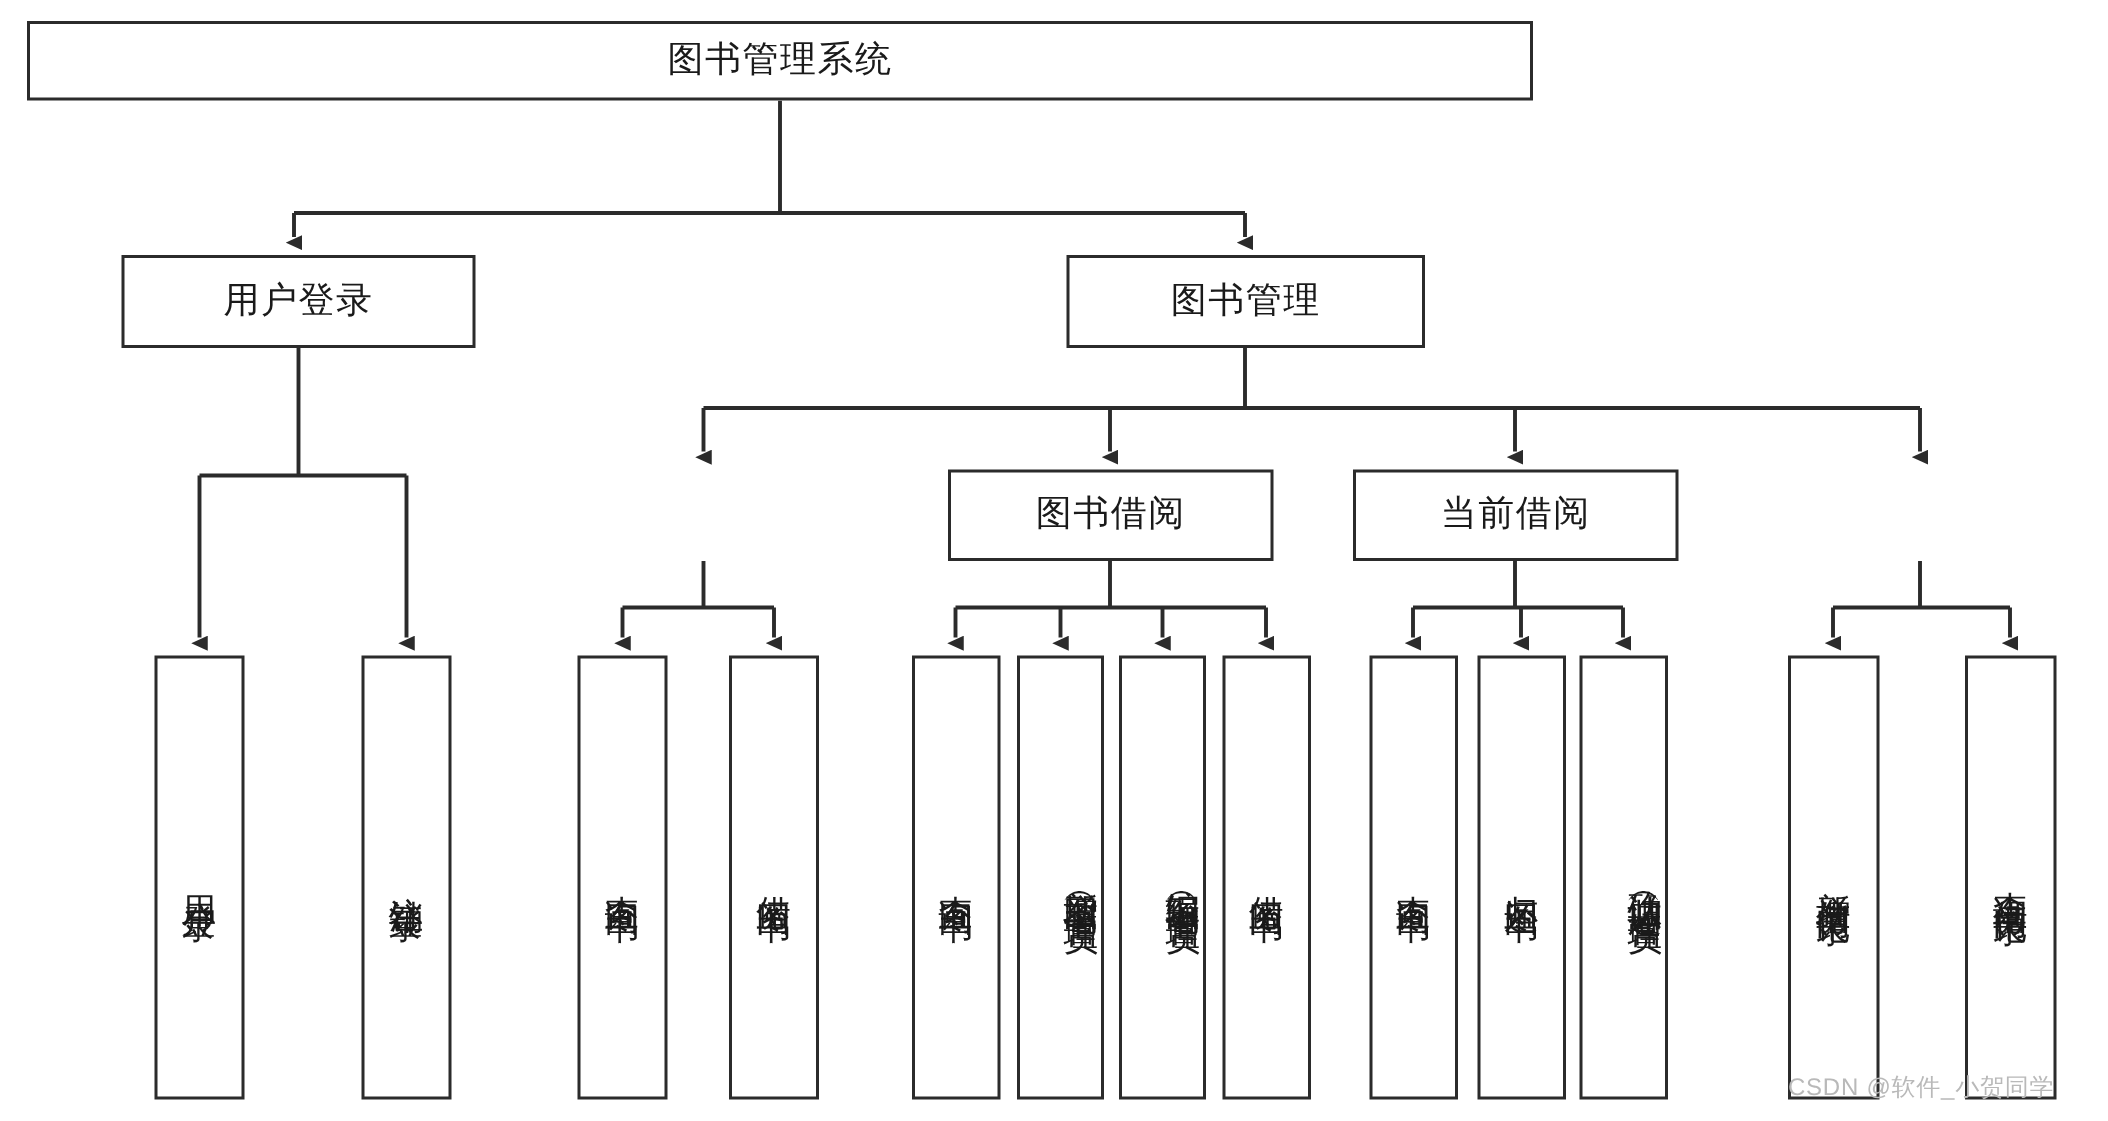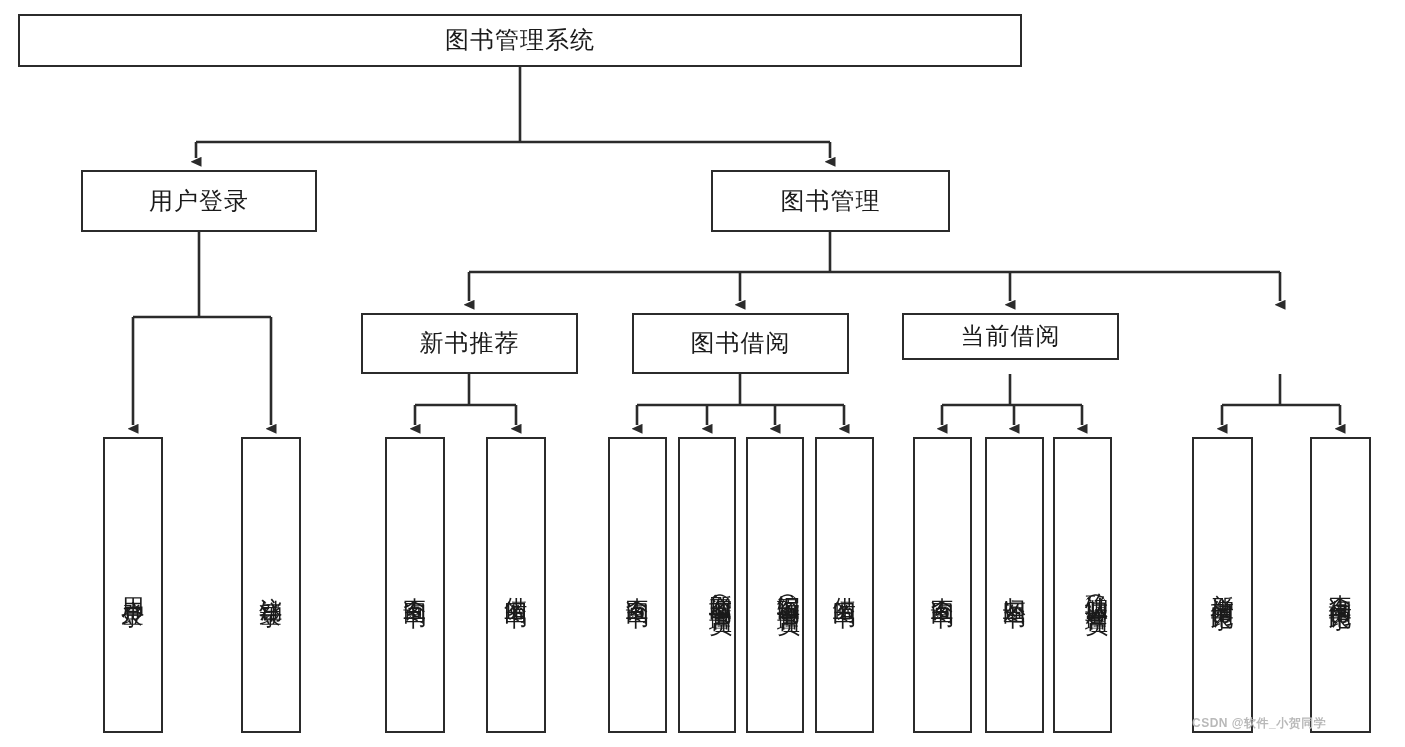--- a/index.html
+++ b/index.html
@@ -50,24 +50,23 @@
     justify-content: center;
     padding-top: 6px;
   }
   .node-v.center-v {
     align-items: center;
     padding-top: 0;
   }
   .watermark {
     position: absolute;
     color: #b9b9b9;
-    font-size: 12px;
+    font-size: 16px;
     white-space: nowrap;
     letter-spacing: 0.5px;
-    font-weight: bold;
   }
 </style>
 </head>
 <body>
 
 <div id="canvas">
 
   <svg id="diagram-svg" viewBox="0 0 1405 747" xmlns="http://www.w3.org/2000/svg">
     <defs>
       <marker id="arrow" markerWidth="10" markerHeight="11" refX="1.2" refY="5.5" orient="auto" markerUnits="userSpaceOnUse">
@@ -134,27 +133,24 @@
     <span>图书管理系统</span>
   </div>
 
   <div class="node node-h" style="left:81px; top:170px; width:236px; height:62px;">
     <span>用户登录</span>
   </div>
   <div class="node node-h" style="left:711px; top:170px; width:239px; height:62px;">
     <span>图书管理</span>
   </div>
 
-  <div class="node node-h" style="left:361px; top:313px; width:217px; height:61px;">
-    <span>新书推荐</span>
-  </div>
   <div class="node node-h" style="left:632px; top:313px; width:217px; height:61px;">
     <span>图书借阅</span>
   </div>
-  <div class="node node-h" style="left:902px; top:313px; width:217px; height:47px;">
+  <div class="node node-h" style="left:902px; top:313px; width:217px; height:61px;">
     <span>当前借阅</span>
   </div>
 
   <div class="node node-v center-v" style="left:103px; top:437px; width:60px; height:296px;">
     <span>用户登录</span>
   </div>
   <div class="node node-v center-v" style="left:241px; top:437px; width:60px; height:296px;">
     <span>注销登录</span>
   </div>
 

